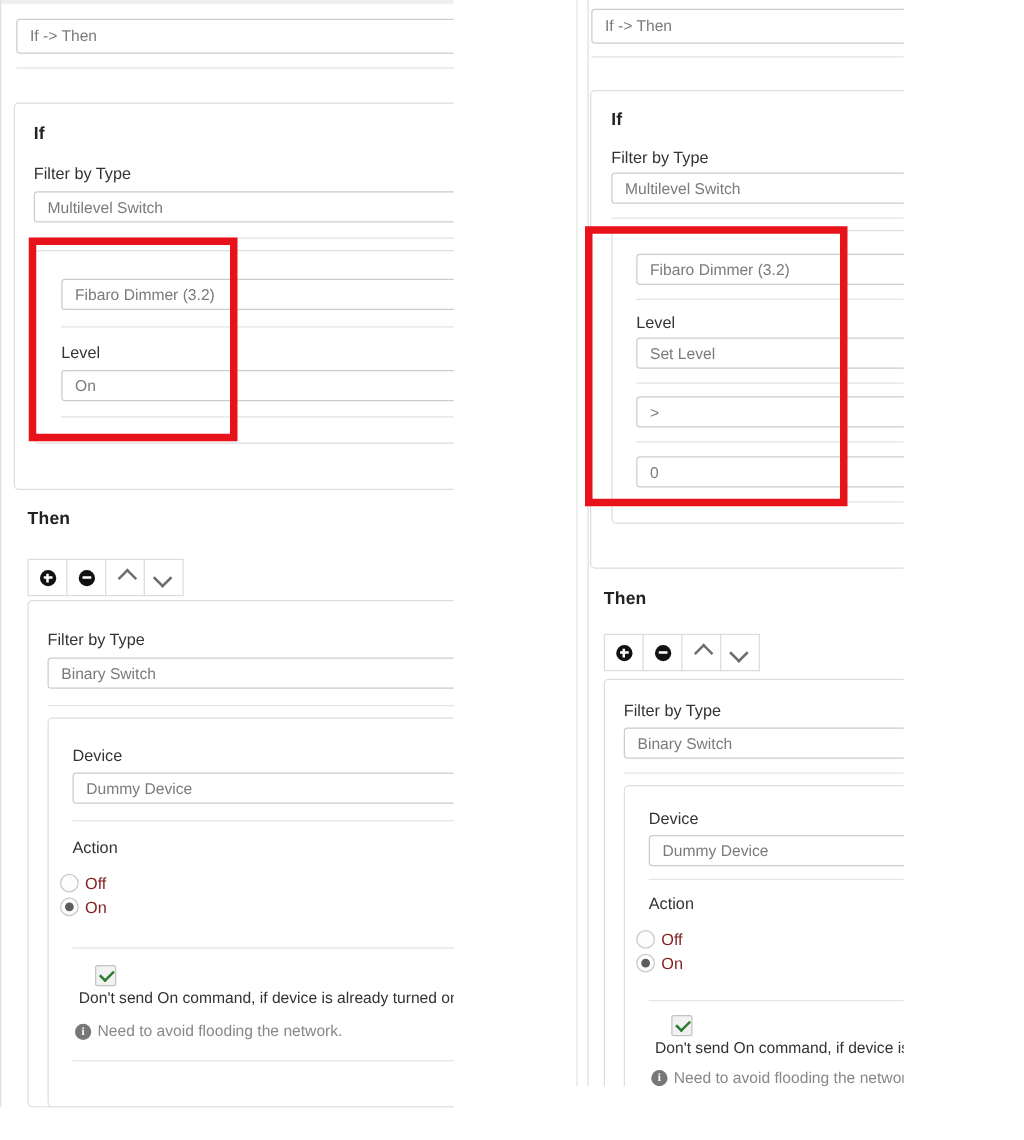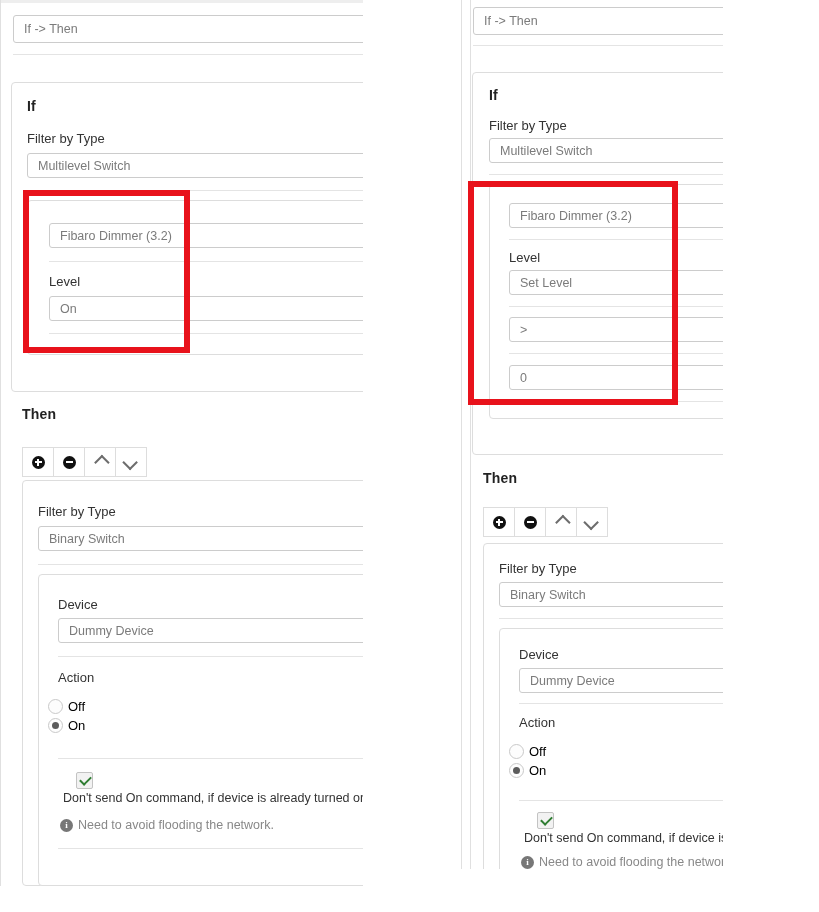--- a/index.html
+++ b/index.html
@@ -92,21 +92,21 @@
   .radio{
     width:15px;height:15px;border-radius:50%;
     border:1px solid #c9c9c9;background:#fdfdfd;
     box-sizing:border-box;position:relative;
     margin-right:5px;flex:none;
   }
   .radio.on::after{
     content:"";position:absolute;left:3px;top:3px;
     width:7px;height:7px;border-radius:50%;background:#5c5c5c;
   }
-  .radio-label{font-size:13px;color:#000000;}
+  .radio-label{font-size:13px;color:#7f1d1d;}
   .checkbox{
     width:17px;height:17px;
     border:1px solid #c3c3c3;border-radius:2px;
     background:#f2f2f2;
     position:relative;box-sizing:border-box;
   }
   .checkbox::after{
     content:"";position:absolute;
     left:3px;top:3px;width:9px;height:5px;
     border-left:2.4px solid #2f7d32;

